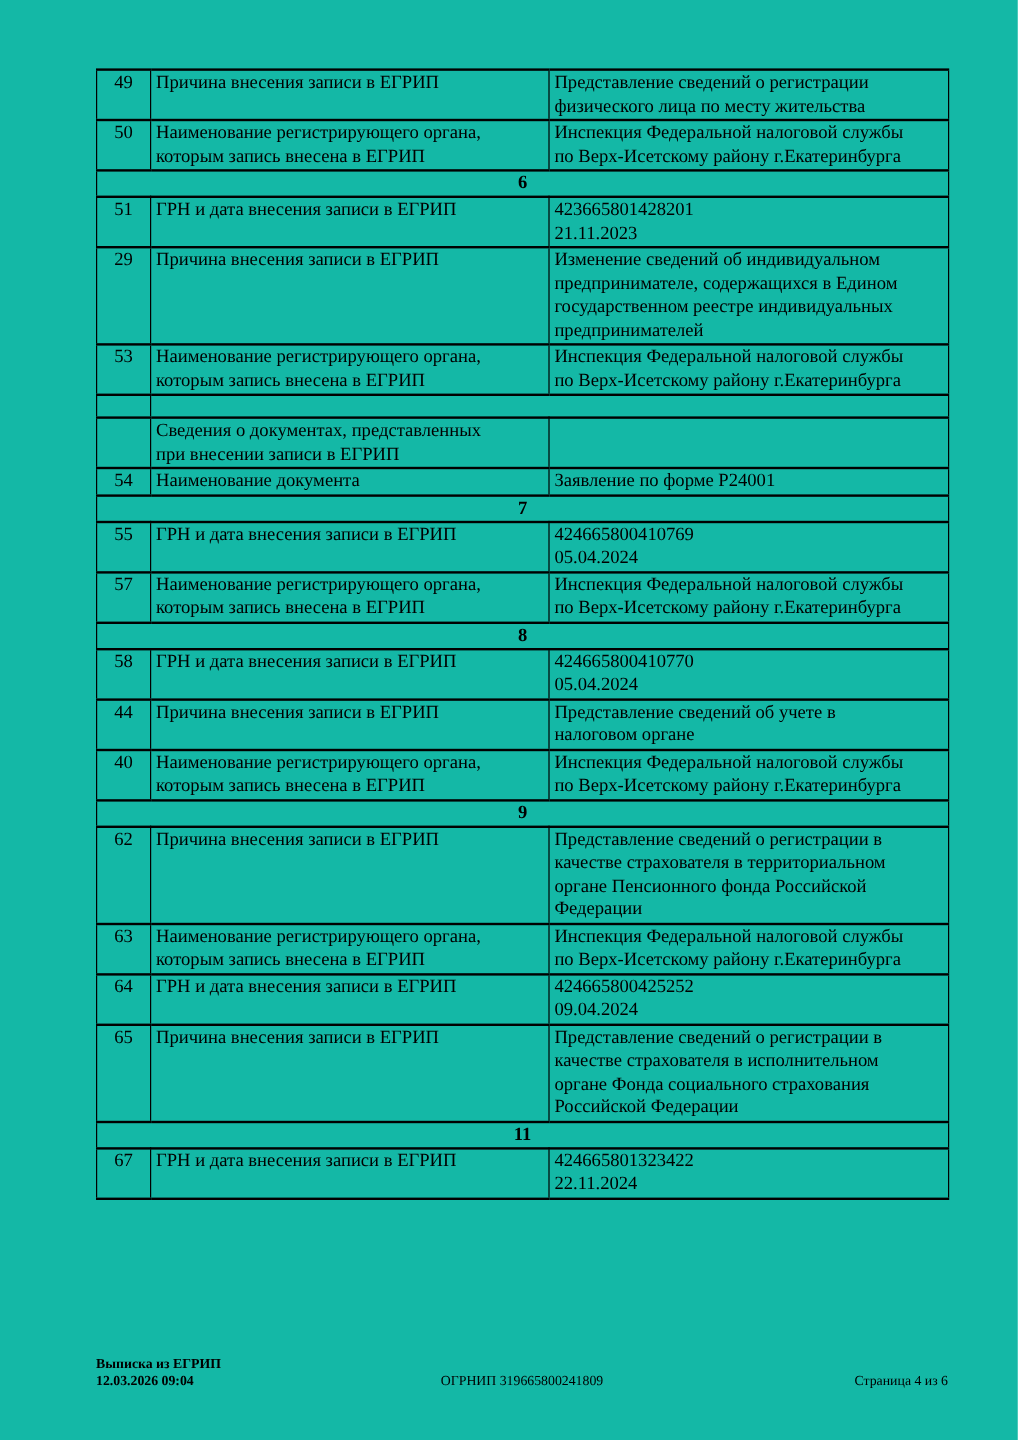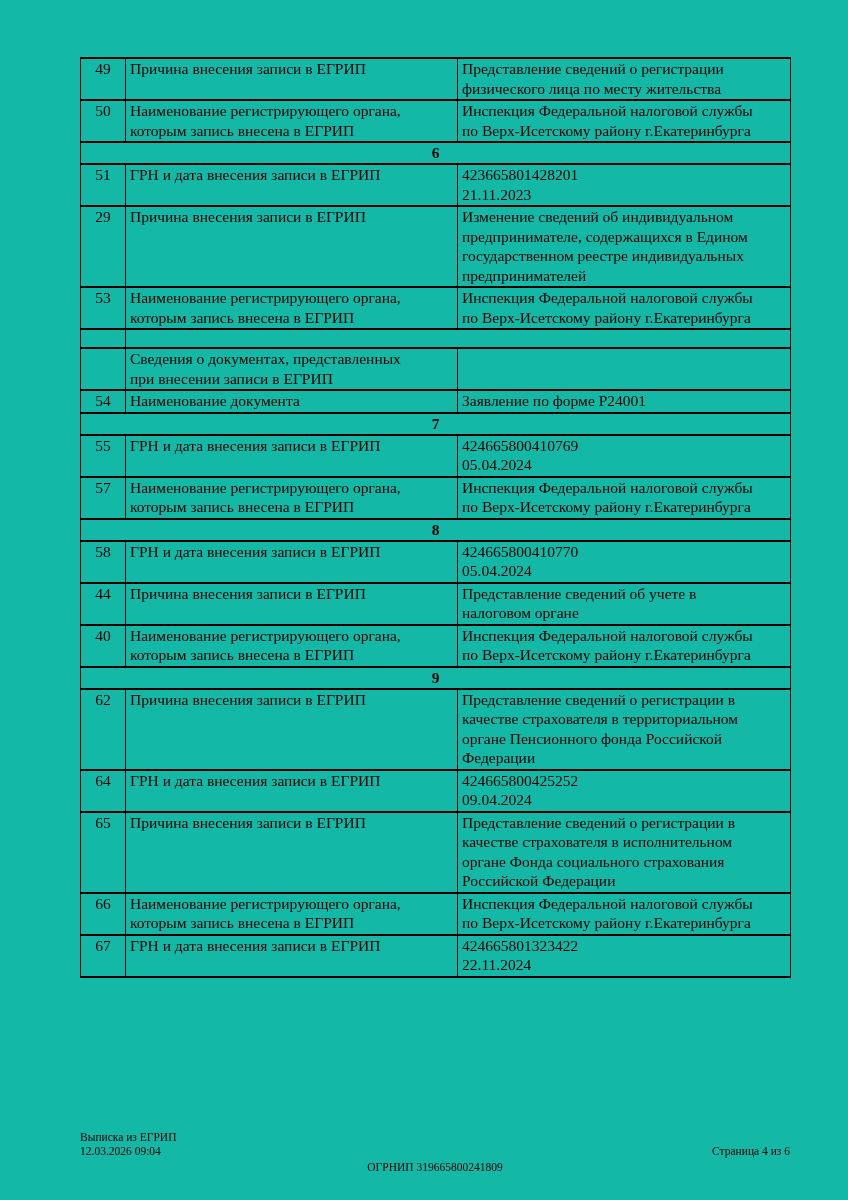--- a/index.html
+++ b/index.html
@@ -33,22 +33,22 @@
   tr.section td {
     text-align: center; font-weight: bold;
     padding: 0; height: 20px; white-space: normal;
   }
   tr.spacer td { height: 17px; padding: 0; }
 
   .footer {
     position: absolute; left: 80px; top: 1130px; width: 710px;
     font-size: 11.5px; line-height: 14px;
   }
-  .f-left   { position: absolute; left: 0; top: 0; }
-  .f-center { position: absolute; left: 0; top: 14px; width: 100%; text-align: center; margin-top: 16px; }
+  .f-left   { position: absolute; left: 0; top: 0; font-weight: bold; }
+  .f-center { position: absolute; left: 0; top: 14px; width: 100%; text-align: center; }
   .f-right  { position: absolute; right: 0; top: 14px; }
 </style>
 </head>
 <body>
 
 <div class="page">
 
   <table class="doc-table">
     <colgroup>
         <col class="c1">
@@ -151,39 +151,42 @@
       </tr>
       <tr>
         <td class="num">62</td>
         <td class="label">Причина внесения записи в ЕГРИП</td>
         <td class="value">Представление сведений о регистрации в
 качестве страхователя в территориальном
 органе Пенсионного фонда Российской
 Федерации</td>
       </tr>
       <tr>
+        <td class="num">63</td>
+        <td class="label">Наименование регистрирующего органа,
+которым запись внесена в ЕГРИП</td>
+        <td class="value">Инспекция Федеральной налоговой службы
+по Верх-Исетскому району г.Екатеринбурга</td>
+      </tr>
+      <tr>
         <td class="num">64</td>
         <td class="label">ГРН и дата внесения записи в ЕГРИП</td>
         <td class="value">424665800425252
 09.04.2024</td>
       </tr>
       <tr>
         <td class="num">65</td>
         <td class="label">Причина внесения записи в ЕГРИП</td>
         <td class="value">Представление сведений о регистрации в
 качестве страхователя в исполнительном
 органе Фонда социального страхования
 Российской Федерации</td>
       </tr>
-      <tr>
-        <td class="num">66</td>
-        <td class="label">Наименование регистрирующего органа,
-которым запись внесена в ЕГРИП</td>
-        <td class="value">Инспекция Федеральной налоговой службы
-по Верх-Исетскому району г.Екатеринбурга</td>
+      <tr class="section">
+        <td colspan="3">11</td>
       </tr>
       <tr>
         <td class="num">67</td>
         <td class="label">ГРН и дата внесения записи в ЕГРИП</td>
         <td class="value">424665801323422
 22.11.2024</td>
       </tr>
     </tbody>
   </table>
 

